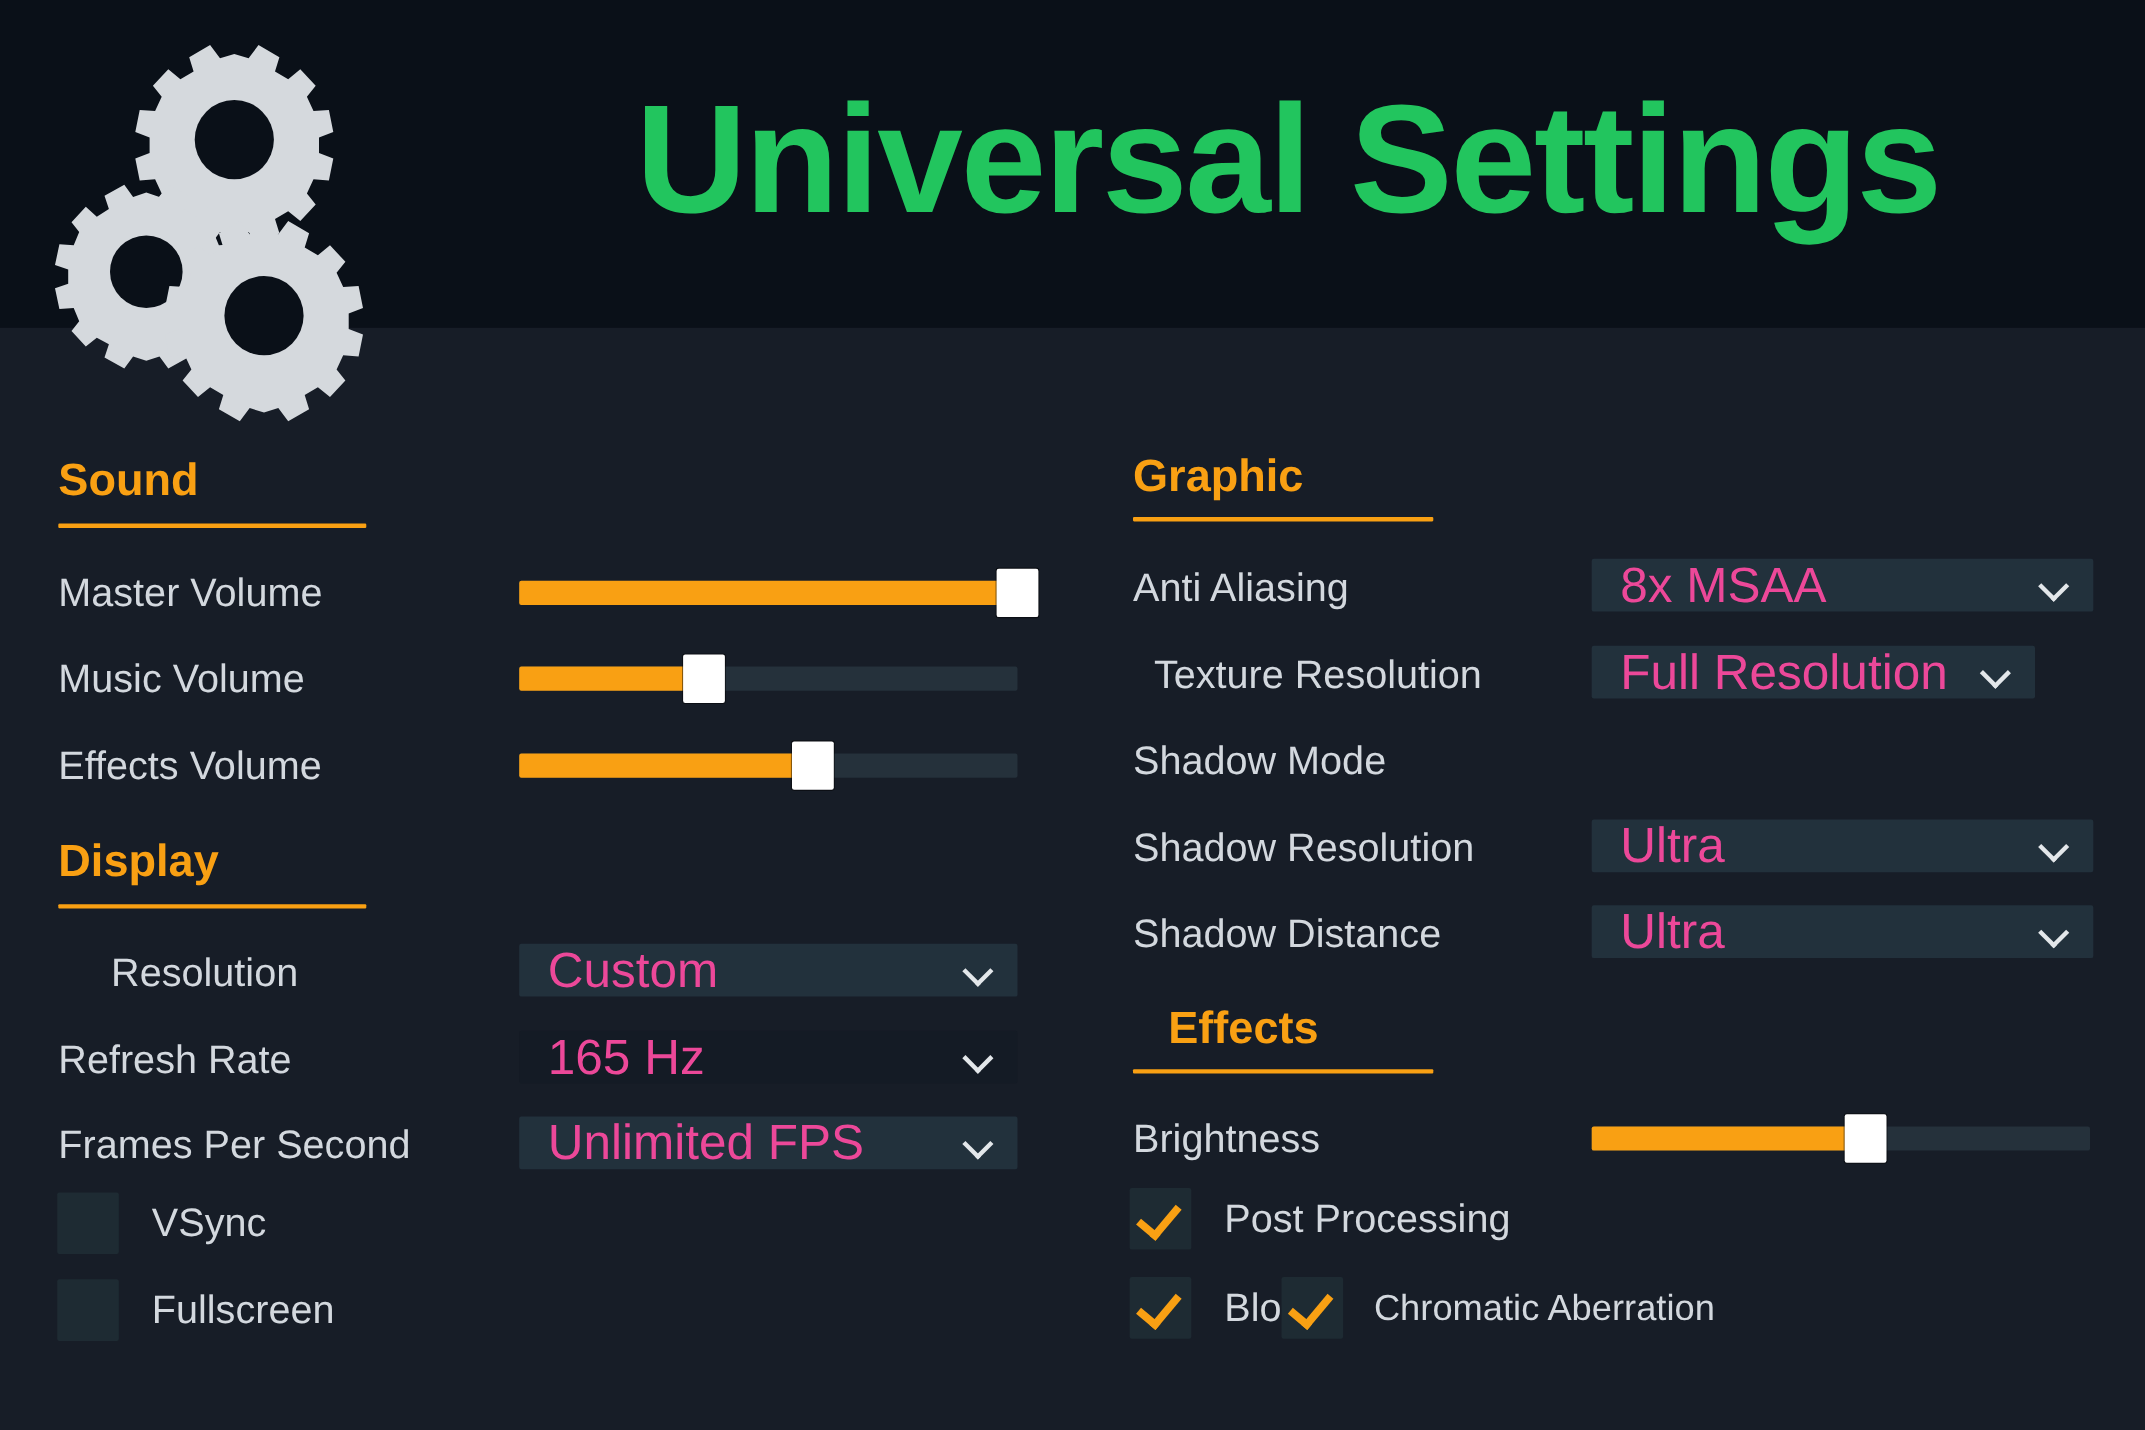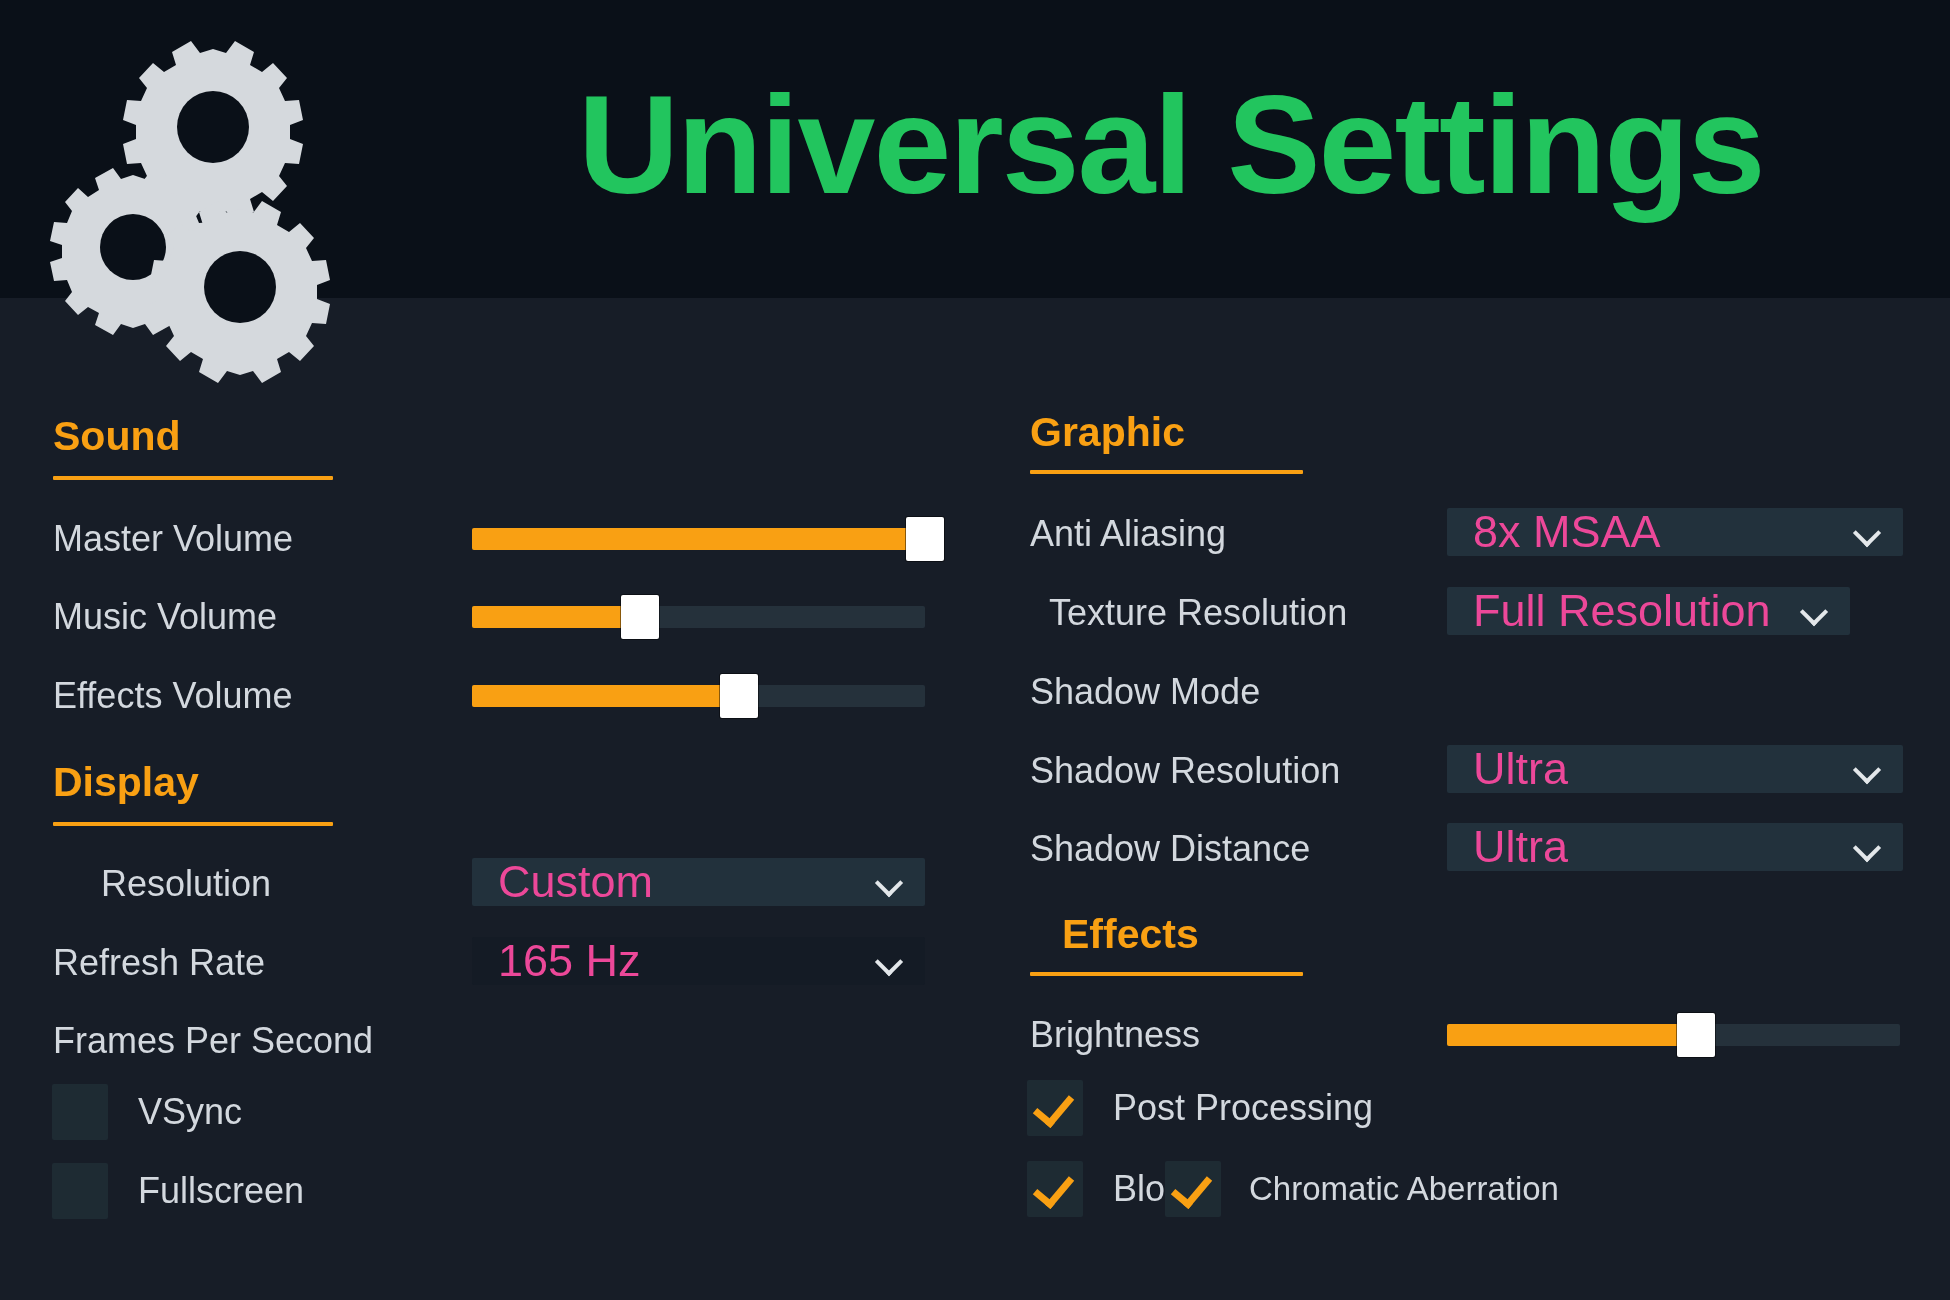--- a/index.html
+++ b/index.html
@@ -233,20 +233,24 @@
       <div class="chev"></div>
     </div>
 
     <div class="row-label" style="left:53px; top:942px;">Refresh Rate</div>
     <div class="dropdown dim" style="left:472px; top:937px; width:453px;">
       <div class="dd-value">165 Hz</div>
       <div class="chev"></div>
     </div>
 
     <div class="row-label" style="left:53px; top:1020px;">Frames Per Second</div>
+    <div class="dropdown" style="left:472px; top:1015px; width:453px;">
+      <div class="dd-value">Unlimited FPS</div>
+      <div class="chev"></div>
+    </div>
 
     <div class="checkbox-row" style="left:52px; top:1084px;">
       <div class="checkbox off">
         
       </div>
       <div class="cb-label" style="left:86px;">VSync</div>
     </div>
 
     <div class="checkbox-row" style="left:52px; top:1163px;">
       <div class="checkbox off">

